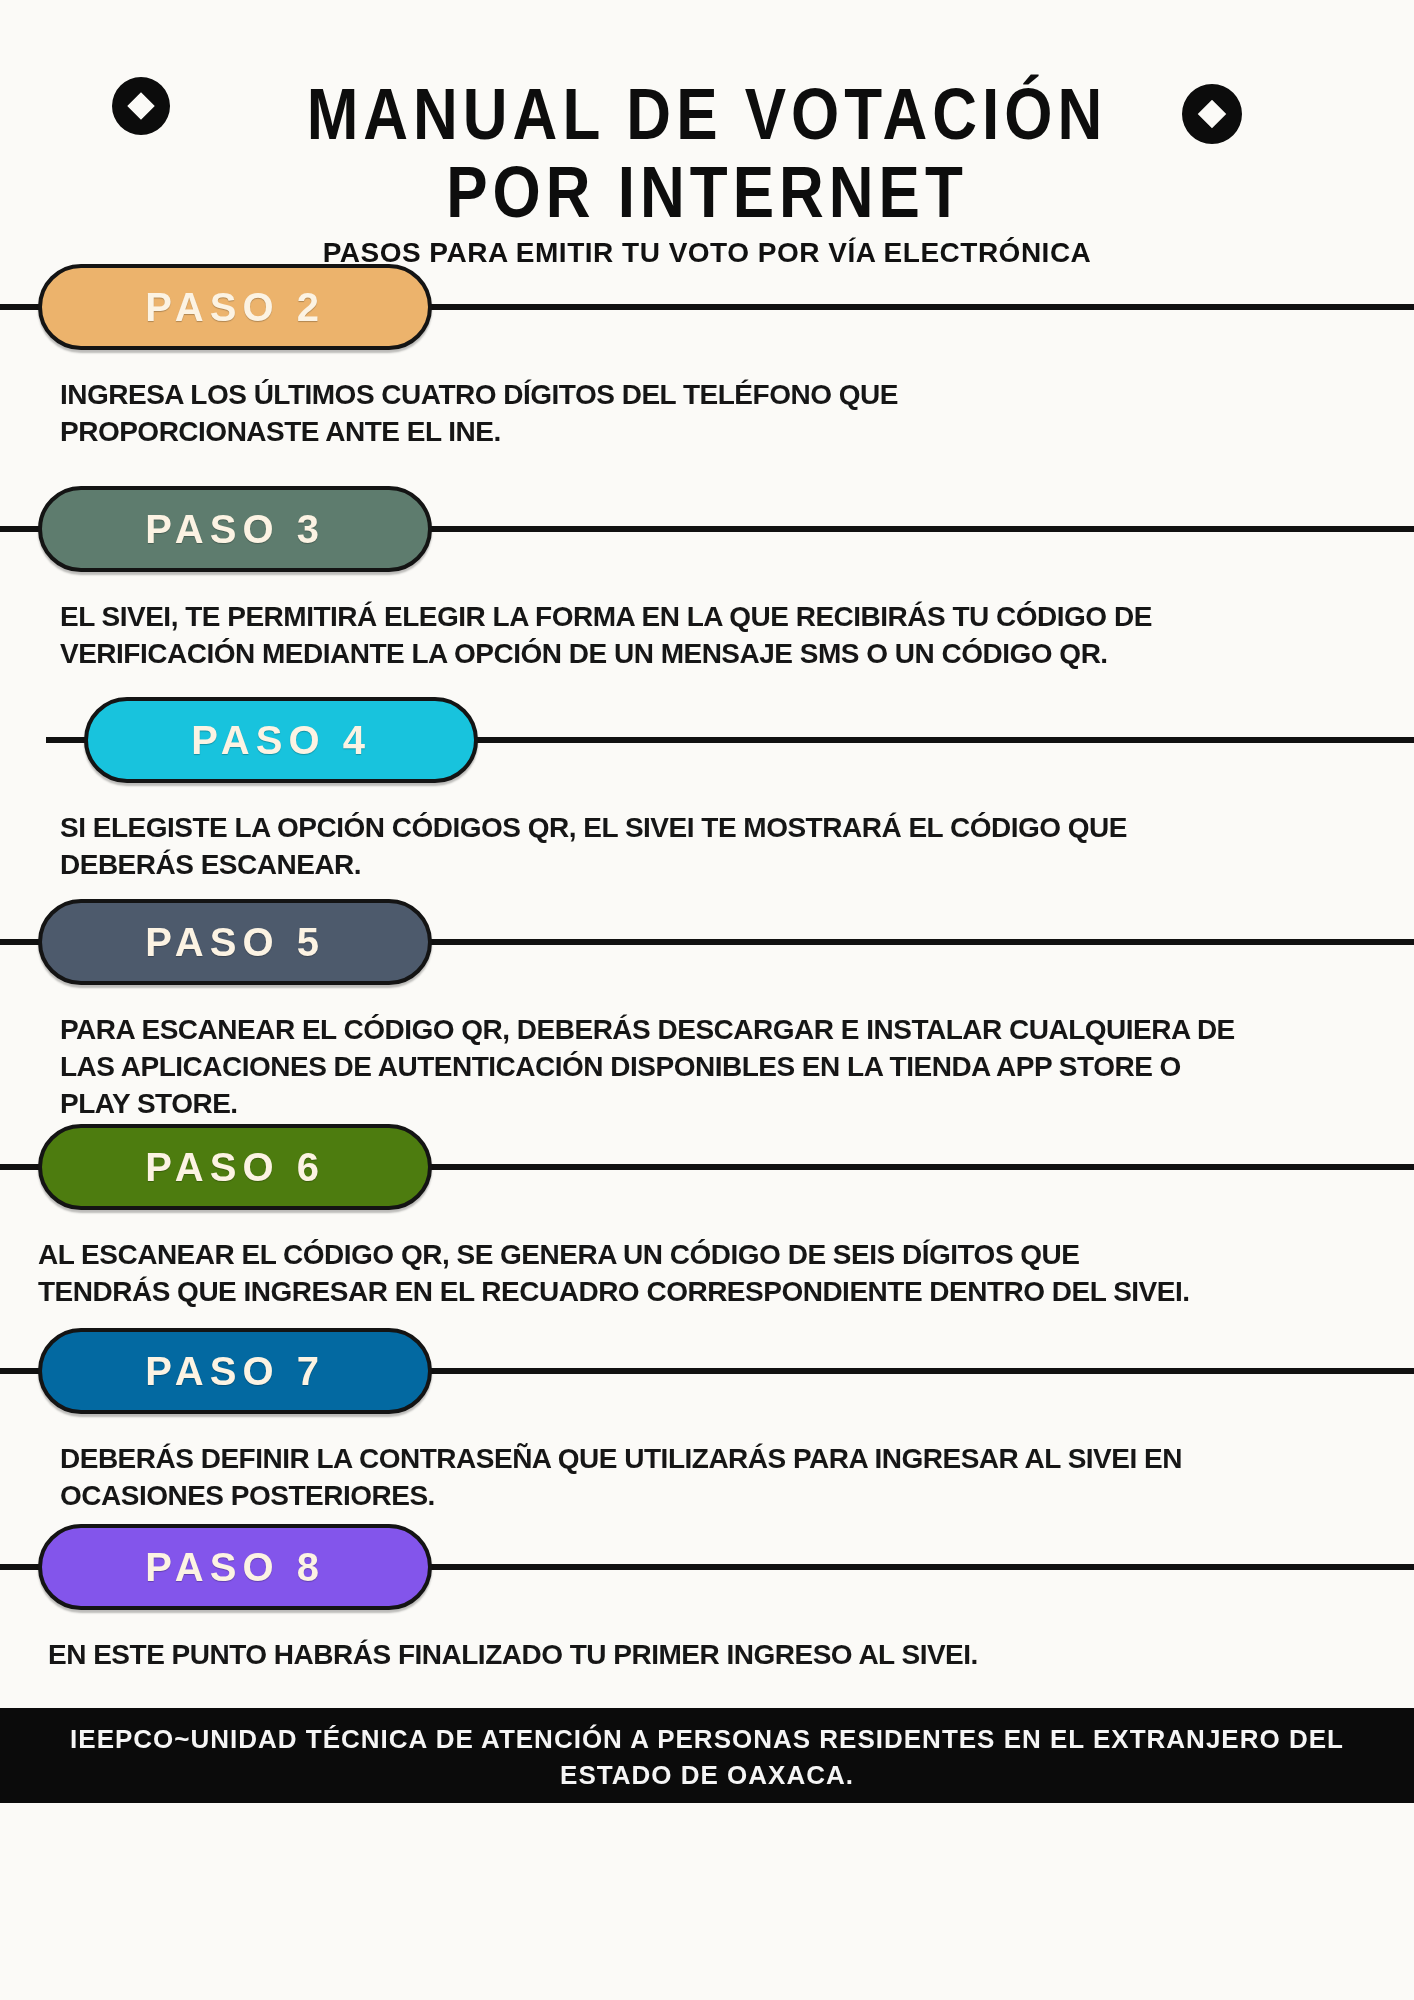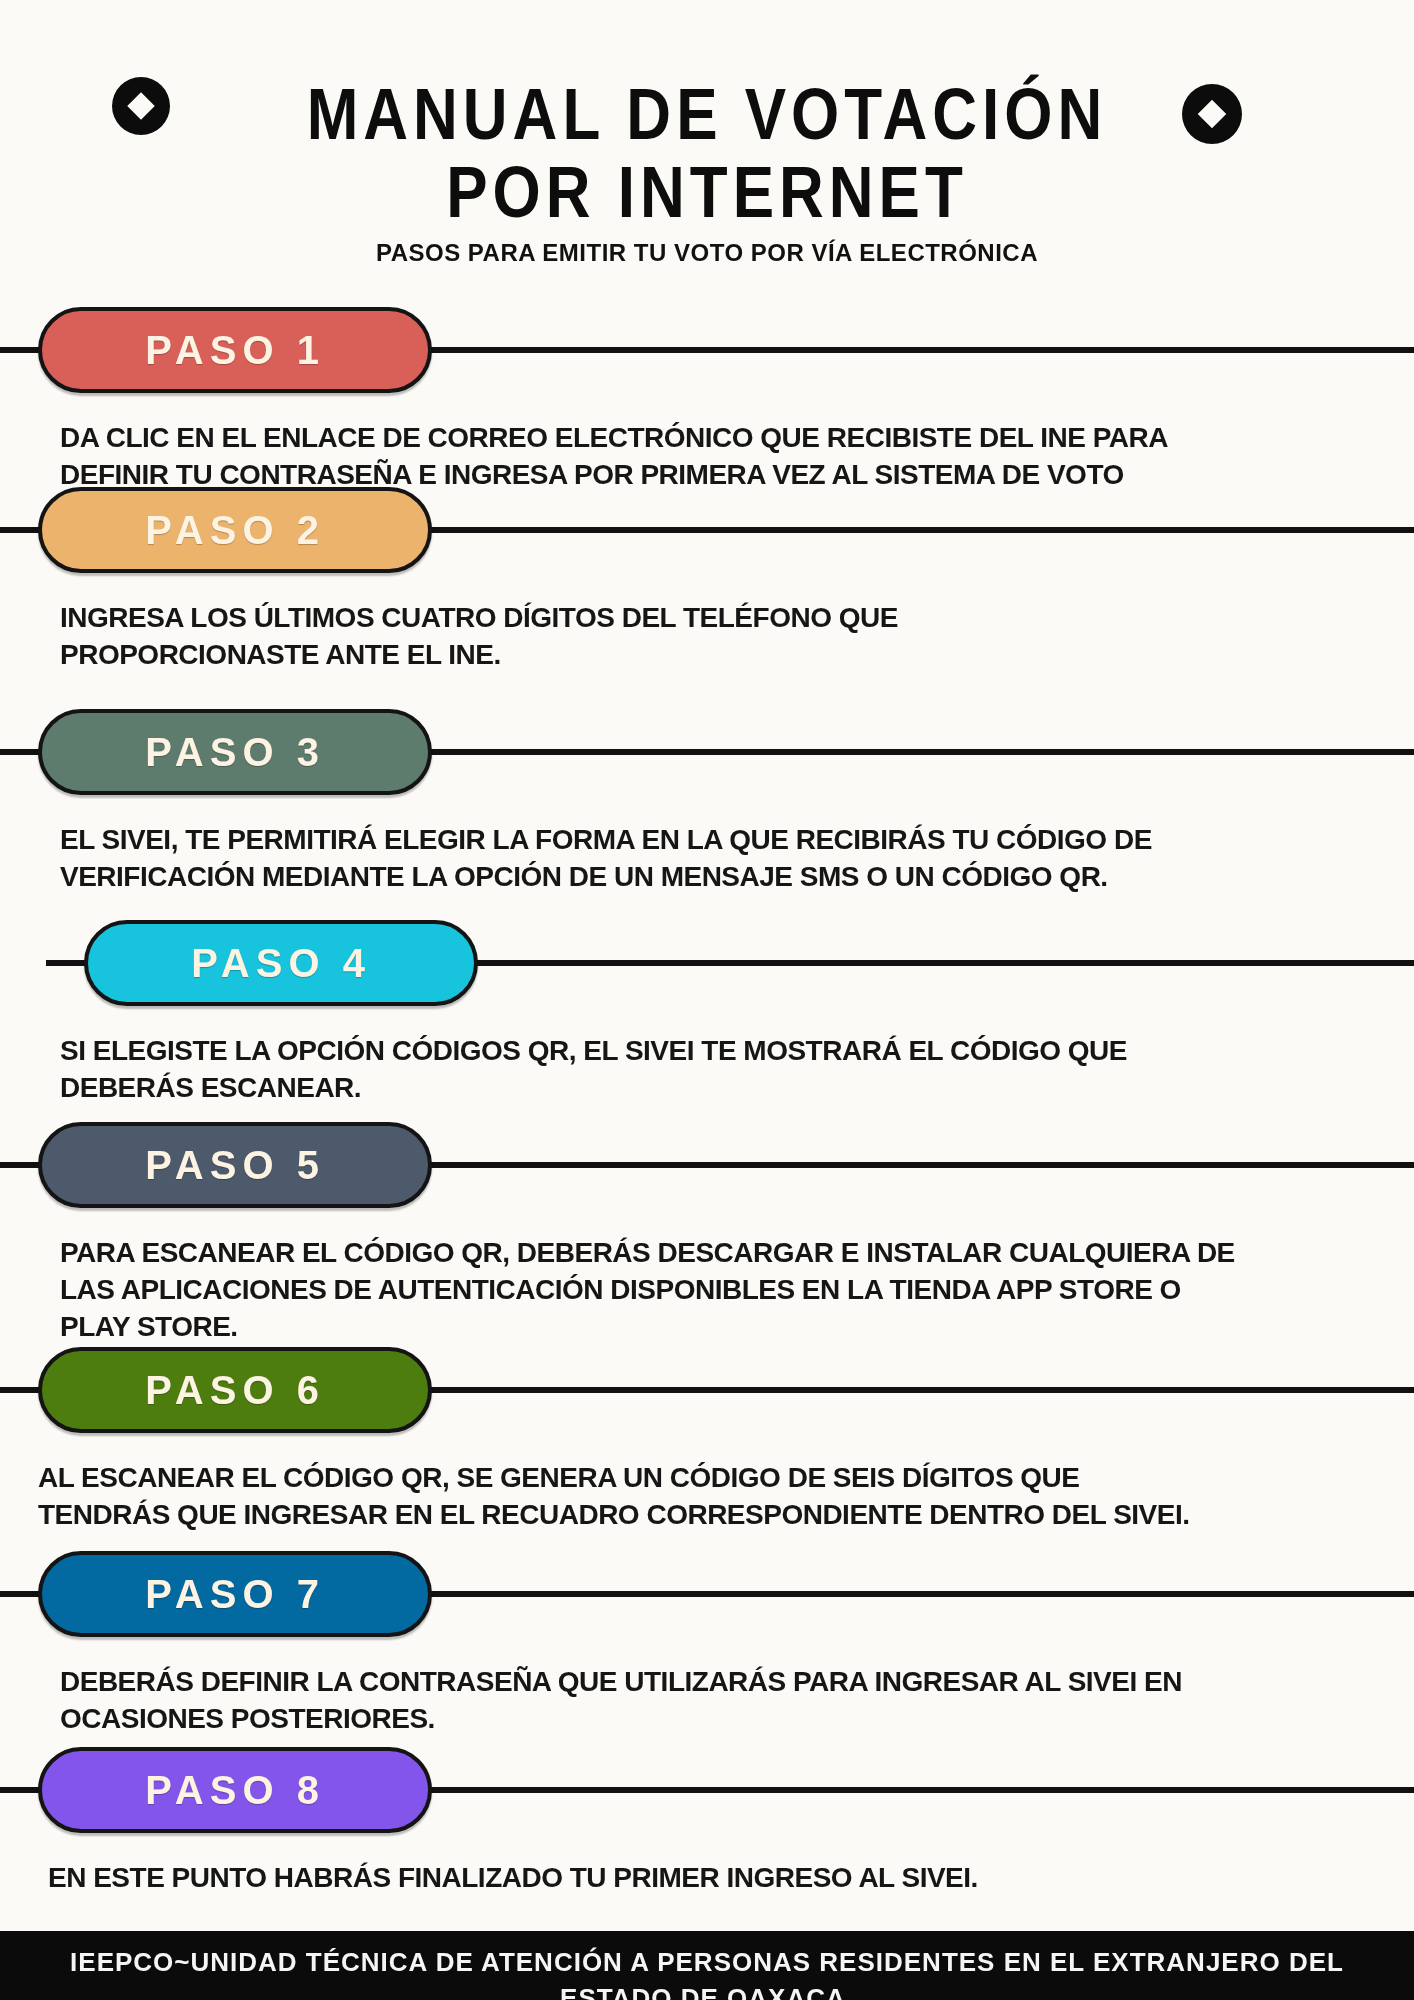--- a/index.html
+++ b/index.html
@@ -21,21 +21,21 @@
 
   h1.title {
     margin: 0; text-align: center;
     font-size: 62px; font-weight: 900; line-height: 68px;
     letter-spacing: 5px; white-space: pre-line;
     transform: scaleY(1.15); transform-origin: center top;
     color: #0d0d0d;
   }
   .subtitle {
     margin: 24px 4px 0; text-align: center;
-    font-size: 24px; line-height: 34px; font-weight: bold;
+    font-size: 28px; line-height: 34px; font-weight: bold;
     letter-spacing: 0.5px; color: #111;
   }
 
   
   .step { }
   .badge-row { position: relative; height: 86px; }
   .rule {
     position: absolute; left: 0; right: 0; top: 40px; height: 6px;
     background: #111;
   }
@@ -92,30 +92,20 @@
     <svg viewBox="0 0 40 40" aria-hidden="true">
       <path fill-rule="evenodd" fill="#0c0c0c" d="M20 0a20 20 0 1 0 0.001 40A20 20 0 0 0 20 0 Z M20 10.5 L29.5 20 L20 29.5 L10.5 20 Z"></path>
     </svg>
   </span>
   <h1 class="title">MANUAL DE VOTACIÓN
 POR INTERNET</h1>
   <p class="subtitle">PASOS PARA EMITIR TU VOTO POR VÍA ELECTRÓNICA</p>
 </header>
 
 <main id="steps">
-  <section class="step s1">
-    <div class="badge-row">
-      <div class="rule"></div>
-      <div class="badge" style="background: rgb(217, 96, 88);">
-        <span class="badge-label">PASO 1</span>
-      </div>
-    </div>
-    <p class="step-text">DA CLIC EN EL ENLACE DE CORREO ELECTRÓNICO QUE RECIBISTE DEL INE PARA
-DEFINIR TU CONTRASEÑA E INGRESA POR PRIMERA VEZ AL SISTEMA DE VOTO</p>
-  </section>
 
   <section class="step s2">
     <div class="badge-row">
       <div class="rule"></div>
       <div class="badge" style="background: rgb(236, 179, 108);">
         <span class="badge-label">PASO 2</span>
       </div>
     </div>
     <p class="step-text">INGRESA LOS ÚLTIMOS CUATRO DÍGITOS DEL TELÉFONO QUE
 PROPORCIONASTE ANTE EL INE.</p>

